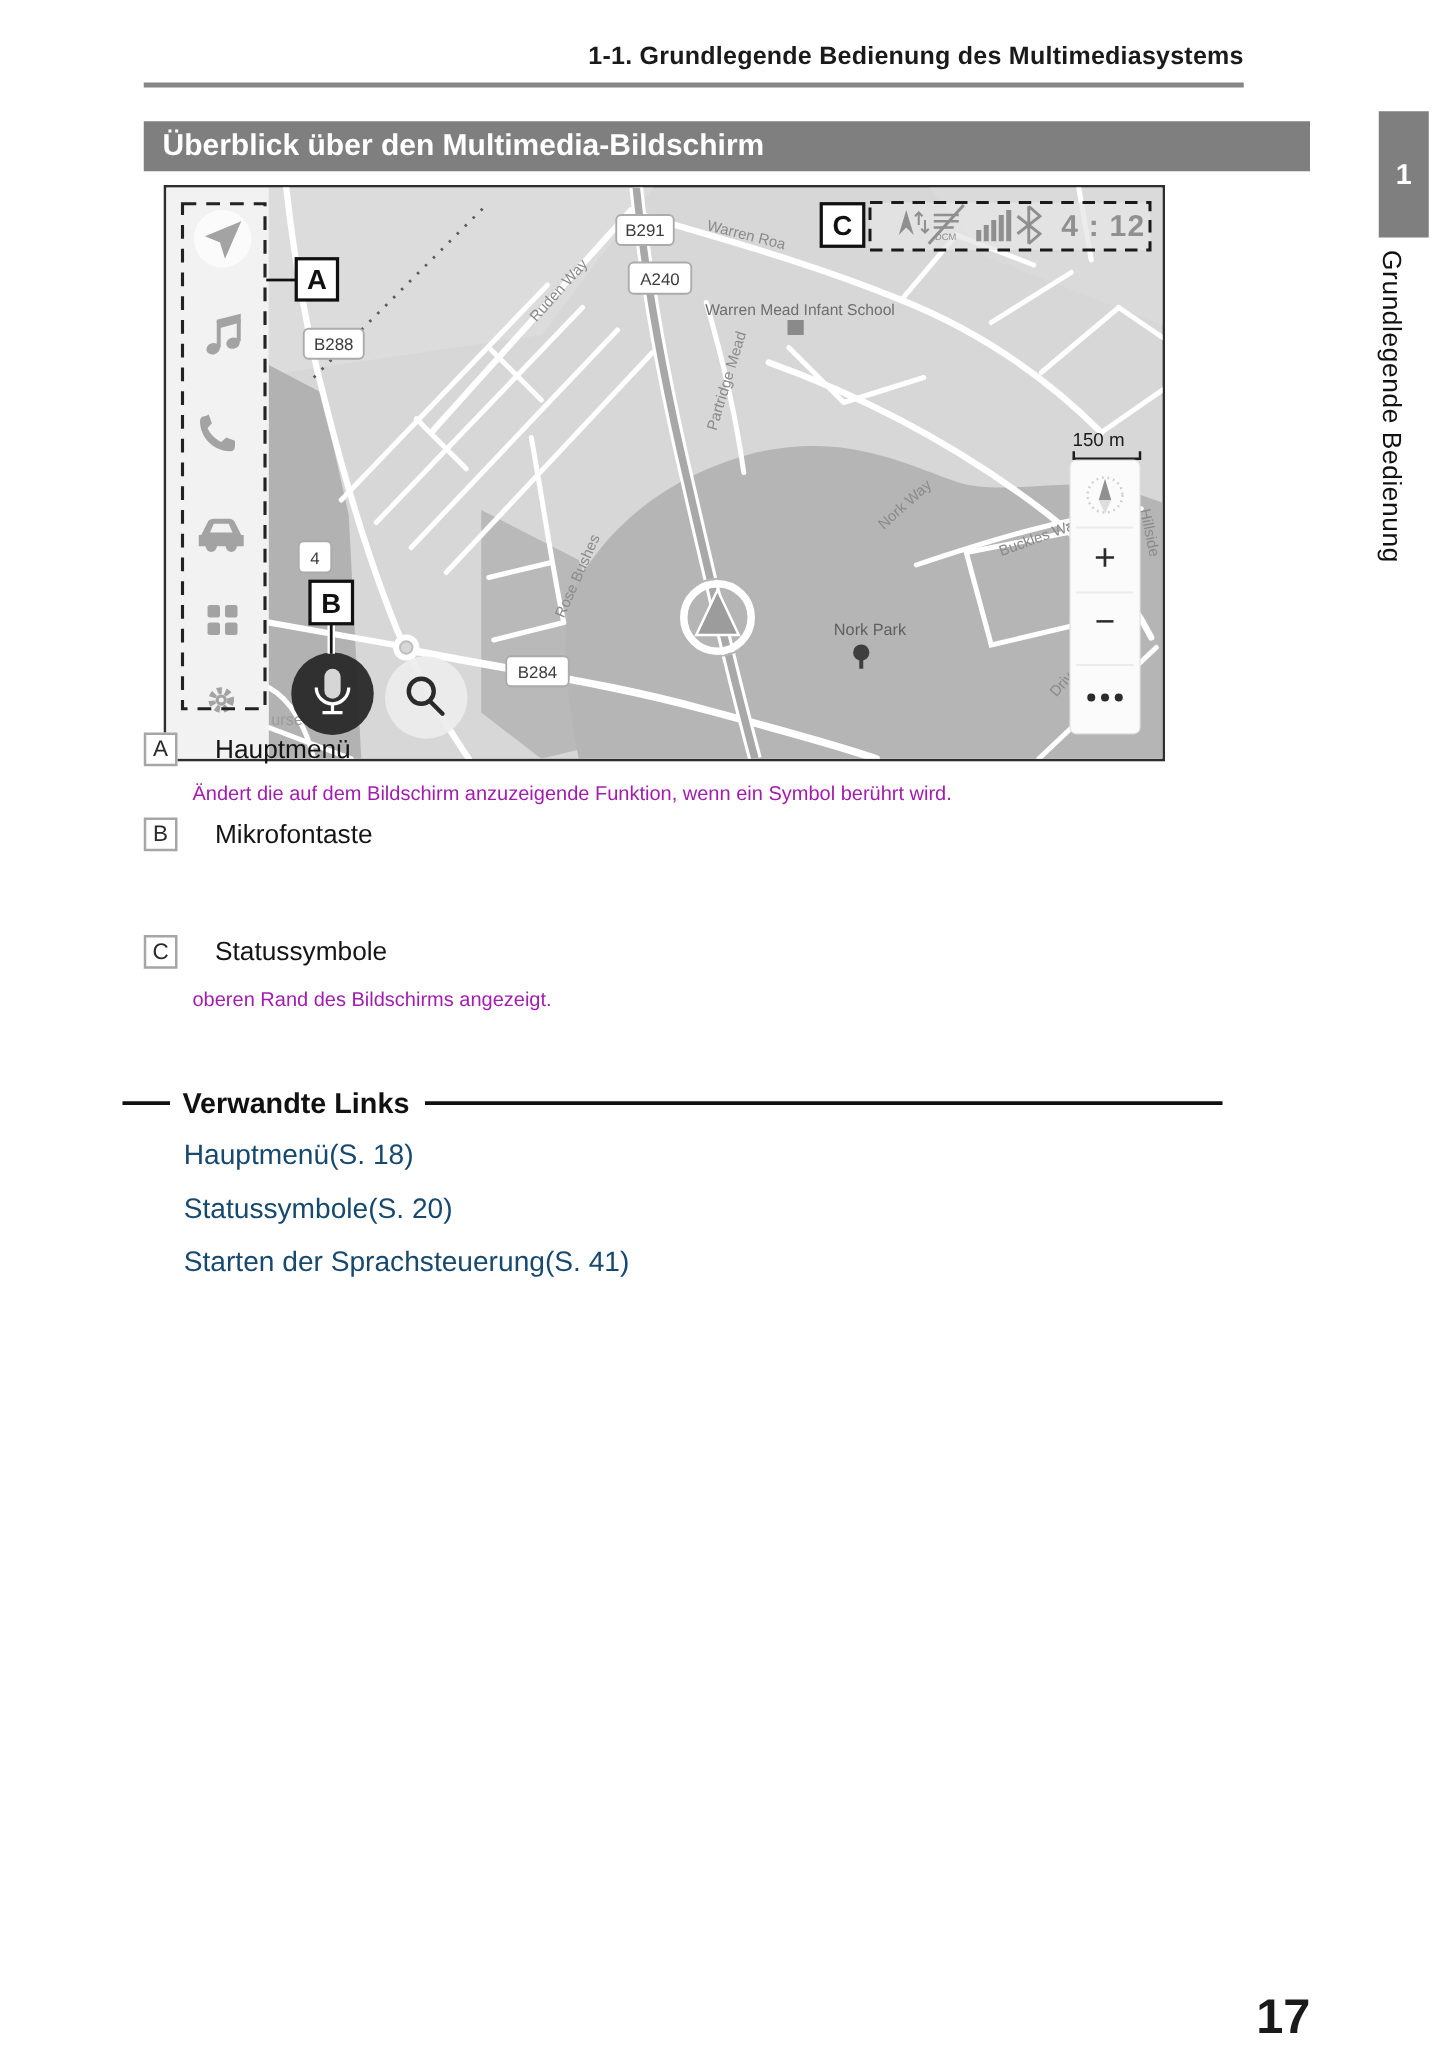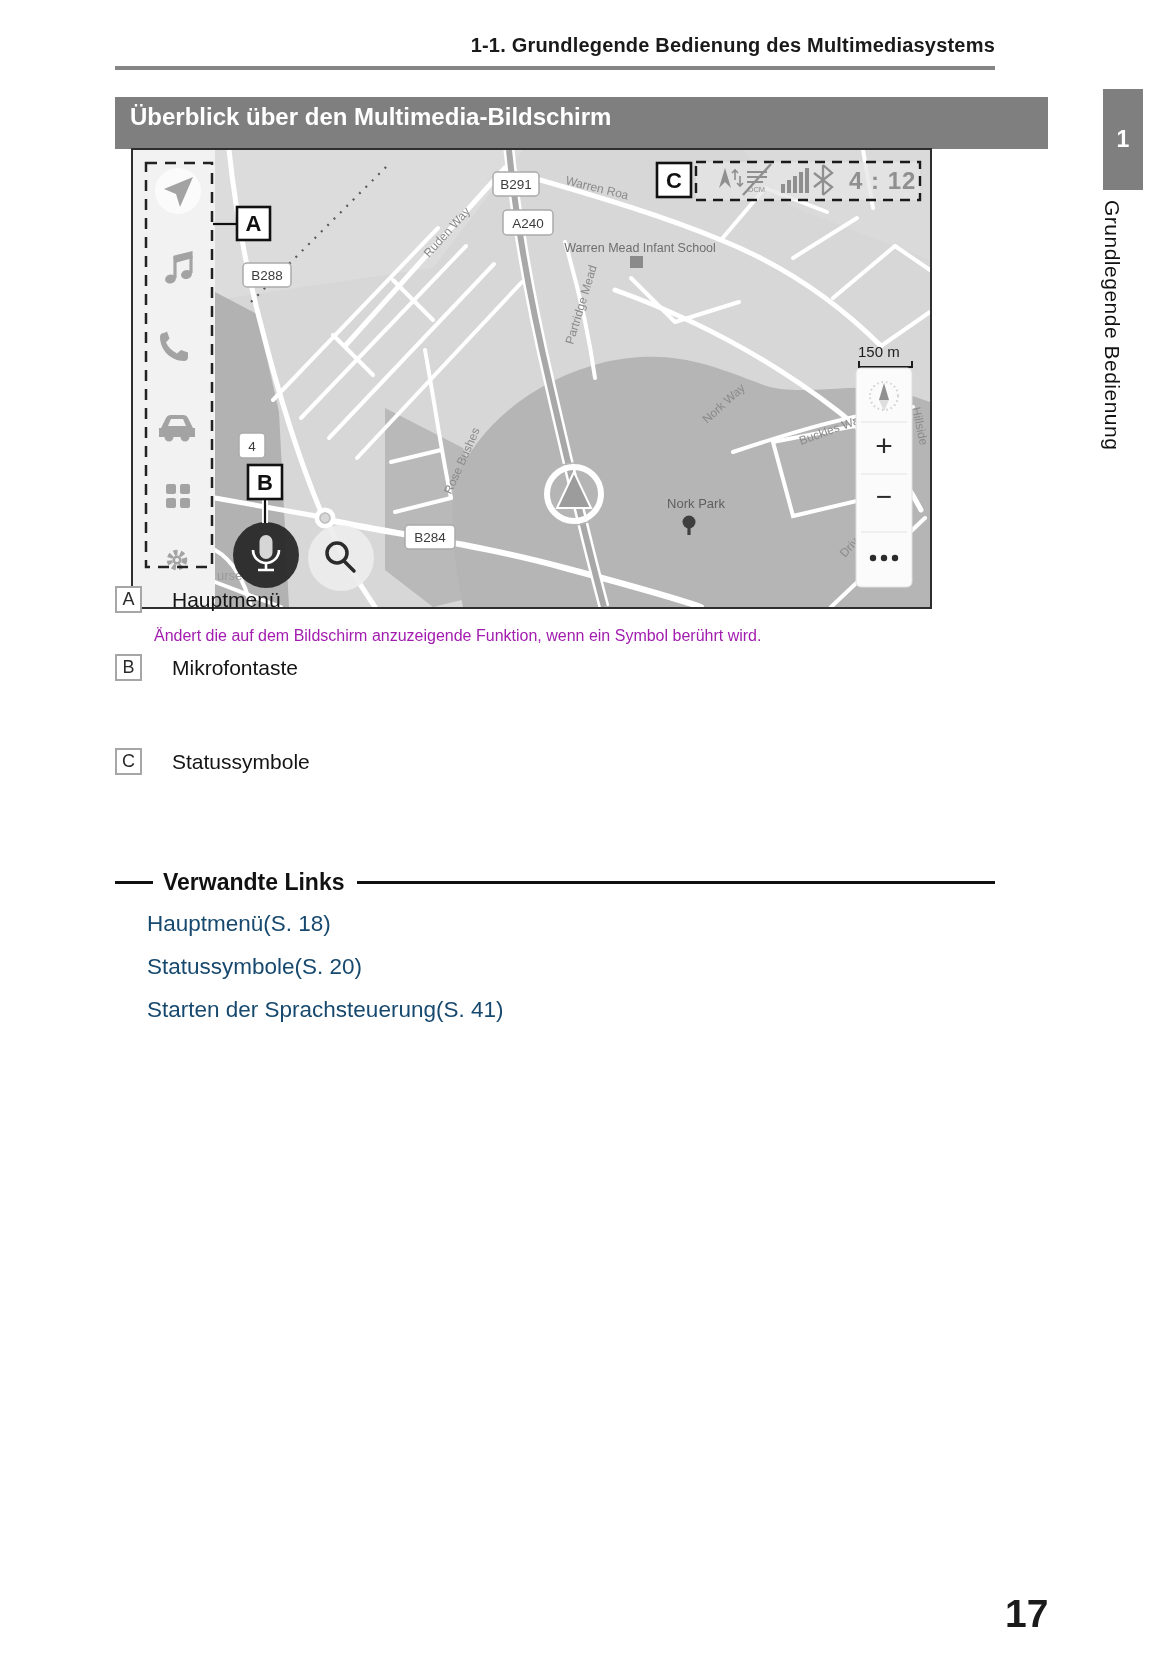--- a/index.html
+++ b/index.html
@@ -5,37 +5,37 @@
   html,body{margin:0;padding:0;}
   body{
     width:1165px;height:1653px;position:relative;background:#ffffff;
     font-family:"Liberation Sans", sans-serif;color:#1a1a1a;overflow:hidden;
   }
   .abs{position:absolute;}
   
   .hdr-title{top:34px;right:170px;font-size:20px;font-weight:bold;letter-spacing:.2px;}
   .hdr-rule{top:66px;left:115px;width:880px;height:4px;background:#858585;}
   
-  .sec-bar{top:97px;left:115px;width:933px;height:52px;background:#7f7f7f;color:#fff;
+  .sec-bar{top:97px;left:115px;width:933px;height:40px;background:#7f7f7f;color:#fff;
            font-size:24px;font-weight:bold;line-height:40px;padding-left:15px;box-sizing:border-box;}
   
   .chap-tab{top:89px;left:1103px;width:40px;height:101px;background:#7f7f7f;color:#fff;
             display:flex;align-items:center;justify-content:center;font-size:23px;font-weight:bold;}
   .chap-label{top:200px;left:1100px;height:300px;writing-mode:vertical-rl;
               font-size:21px;color:#121212;letter-spacing:.5px;}
   
   .map-frame{top:148px;left:131px;width:797px;height:457px;border:2px solid #2e2e2e;background:#d7d7d7;}
   
   .legend-row{left:115px;display:flex;align-items:flex-start;}
   .key-box{width:27px;height:27px;border:2px solid #a6a6a6;box-sizing:border-box;background:#fff;
            display:flex;align-items:center;justify-content:center;font-size:18px;color:#2b2b2b;flex:0 0 auto;}
   .legend-title{margin-left:30px;font-size:21px;line-height:27px;color:#141414;}
   .legend-desc{left:154px;font-size:16px;line-height:29px;color:#a21caf;width:860px;}
   
-  .vl-head{top:869px;left:115px;width:880px;display:flex;align-items:center;justify-content:center;}
+  .vl-head{top:869px;left:98px;width:880px;display:flex;align-items:center;justify-content:center;}
   .vl-dash{width:38px;height:3px;background:#111;flex:0 0 auto;}
   .vl-title{font-size:23px;font-weight:bold;color:#111;margin:0 12px 0 10px;white-space:nowrap;}
   .vl-line{flex:1;height:3px;background:#111;}
   .vl-link{left:126px;font-size:22.5px;color:#17496f;cursor:pointer;margin-left:21px;}
   .page-num{top:1592px;left:1005px;font-size:39px;font-weight:bold;}
   svg text{font-family:"Liberation Sans", sans-serif;}
 </style>
 </head>
 <body>
 
@@ -253,20 +253,21 @@
   <div class="legend-title">Mikrofontaste</div>
 </div>
 <div class="abs legend-desc" style="top:691px;">
 </div>
 
 <div class="abs legend-row" style="top:748px;">
   <div class="key-box">C</div>
   <div class="legend-title">Statussymbole</div>
 </div>
 <div class="abs legend-desc" style="top:786px;">
+  <div>oberen Rand des Bildschirms angezeigt.</div>
 </div>
 
 <div class="abs vl-head">
   <div class="vl-dash"></div>
   <div class="vl-title">Verwandte Links</div>
   <div class="vl-line"></div>
 </div>
 <div class="abs vl-link" style="top:911px;">Hauptmenü(S. 18)</div>
 <div class="abs vl-link" style="top:954px;">Statussymbole(S. 20)</div>
 <div class="abs vl-link" style="top:997px;">Starten der Sprachsteuerung(S. 41)</div>

